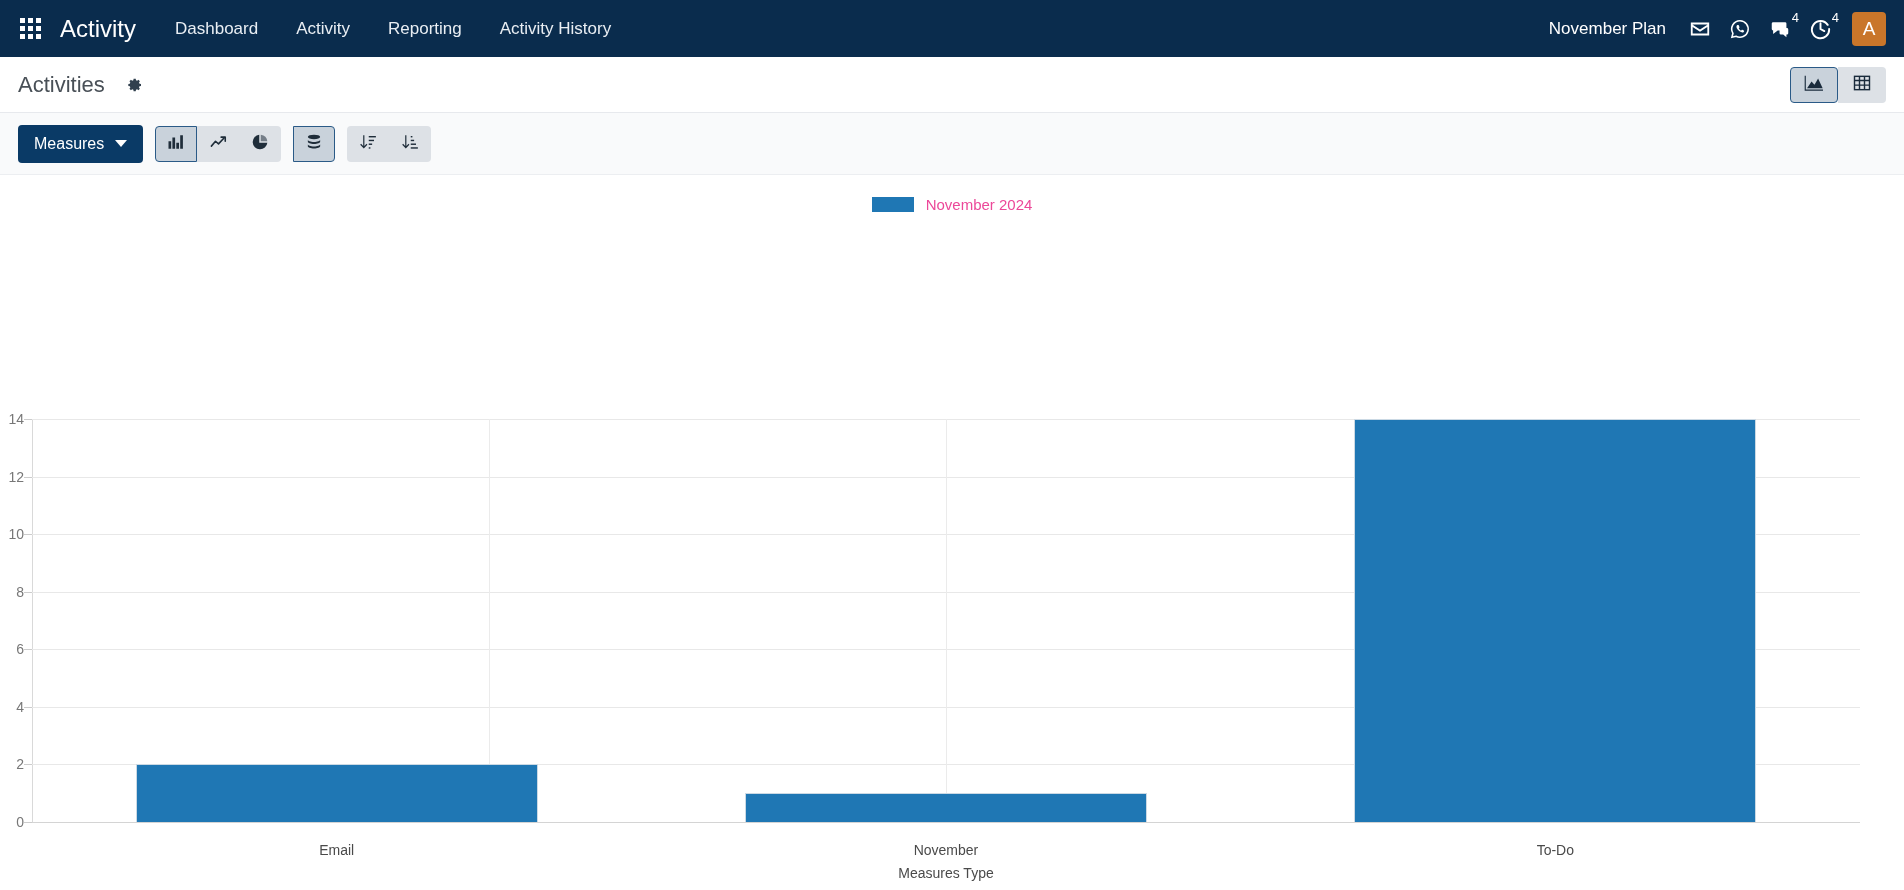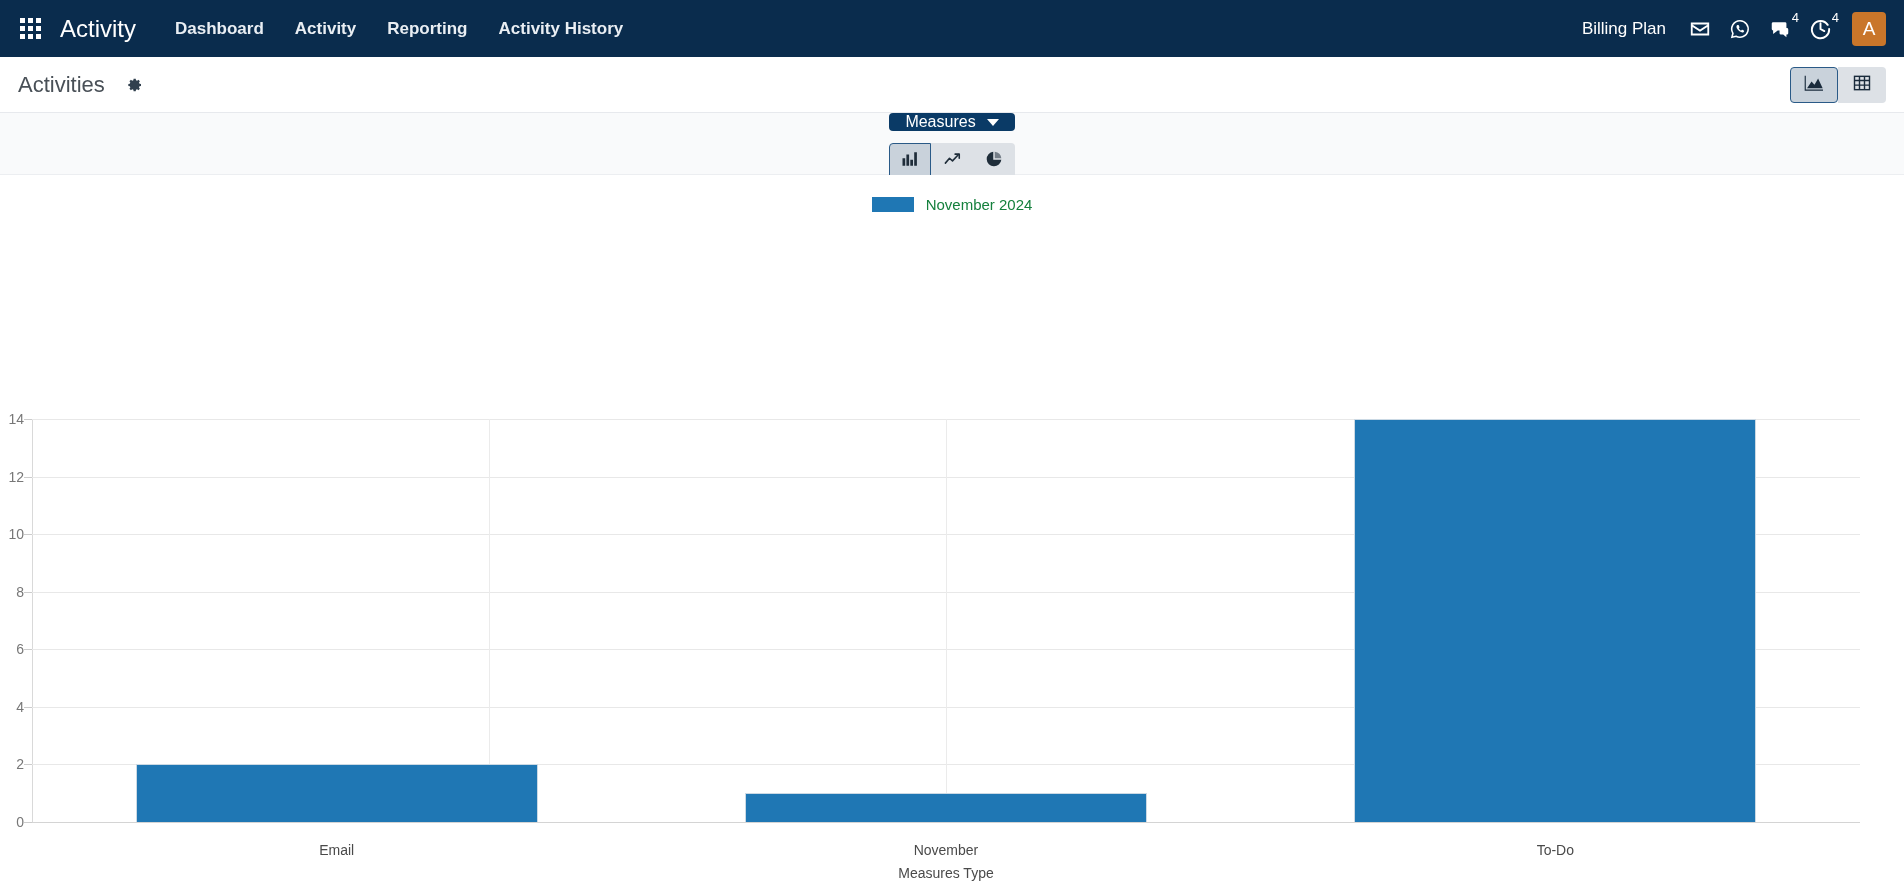--- a/index.html
+++ b/index.html
@@ -34,21 +34,21 @@
   .apps-grid i { background: #ffffff; display: block; width: 5px; height: 5px; }
   .brand {
     font-size: 24px;
     font-weight: 400;
     margin-left: 8px;
     margin-right: 26px;
     color: #ffffff;
     white-space: nowrap;
     cursor: pointer;
   }
-  .nav-menu { display: flex; align-items: center; gap: 5px; font-weight: bold; }
+  .nav-menu { display: flex; align-items: center; gap: 12px; }
   .nav-item {
     font-size: 17px;
     color: #e9eef3;
     padding: 8px 13px;
     cursor: pointer;
     white-space: nowrap;
     border-radius: 3px;
   }
   .nav-right {
     margin-left: auto;
@@ -171,21 +171,20 @@
 
   
   .chart-toolbar {
     height: 62px;
     background: #f9fafb;
     border-bottom: 1px solid #eceef1;
     display: flex;
     align-items: center;
     padding: 0 18px;
     gap: 12px;
-    flex-direction: column;
   }
   .measures-btn {
     background: #0a3a66;
     color: #ffffff;
     height: 38px;
     padding: 0 16px;
     border-radius: 4px;
     display: flex;
     align-items: center;
     gap: 11px;
@@ -224,21 +223,21 @@
     gap: 12px;
     padding-top: 14px;
     height: 44px;
   }
   .legend-swatch {
     width: 42px; height: 15px;
     background: #1f77b4;
   }
   .legend-label {
     font-size: 15px;
-    color: #15803d;
+    color: #ec4899;
   }
 
   .plot {
     position: absolute;
     left: 32px;
     right: 44px;
     top: 244px;
     bottom: 63px;  
   }
   .grid-h {
@@ -335,21 +334,21 @@
   </div>
   <div class="brand">Activity</div>
   <div class="nav-menu">
     <div class="nav-item">Dashboard</div>
     <div class="nav-item">Activity</div>
     <div class="nav-item">Reporting</div>
     <div class="nav-item">Activity History</div>
   </div>
 
   <div class="nav-right">
-    <div class="billing-plan">Billing Plan</div>
+    <div class="billing-plan">November Plan</div>
 
     <div class="nav-icon">
       <svg width="22" height="22" viewBox="0 0 24 24" fill="currentColor" aria-hidden="true">
         <path d="M2 5h20v14H2V5zm2 2v.4l8 5.2 8-5.2V7H4zm0 2.9V17h16V9.9l-8 5.2-8-5.2z"></path>
       </svg>
     </div>
 
     <div class="nav-icon">
       <svg width="22" height="22" viewBox="0 0 24 24" fill="none" stroke="currentColor" stroke-width="1.7" aria-hidden="true">
         <path d="M12 3a9 9 0 0 0-7.7 13.7L3.2 21l4.4-1.1A9 9 0 1 0 12 3z"></path>

